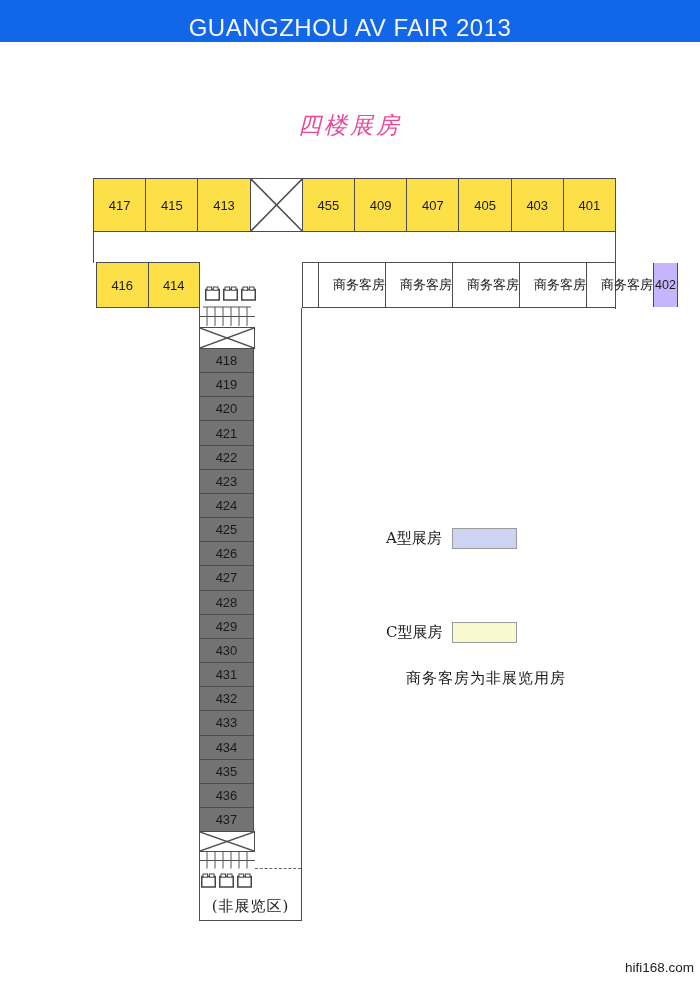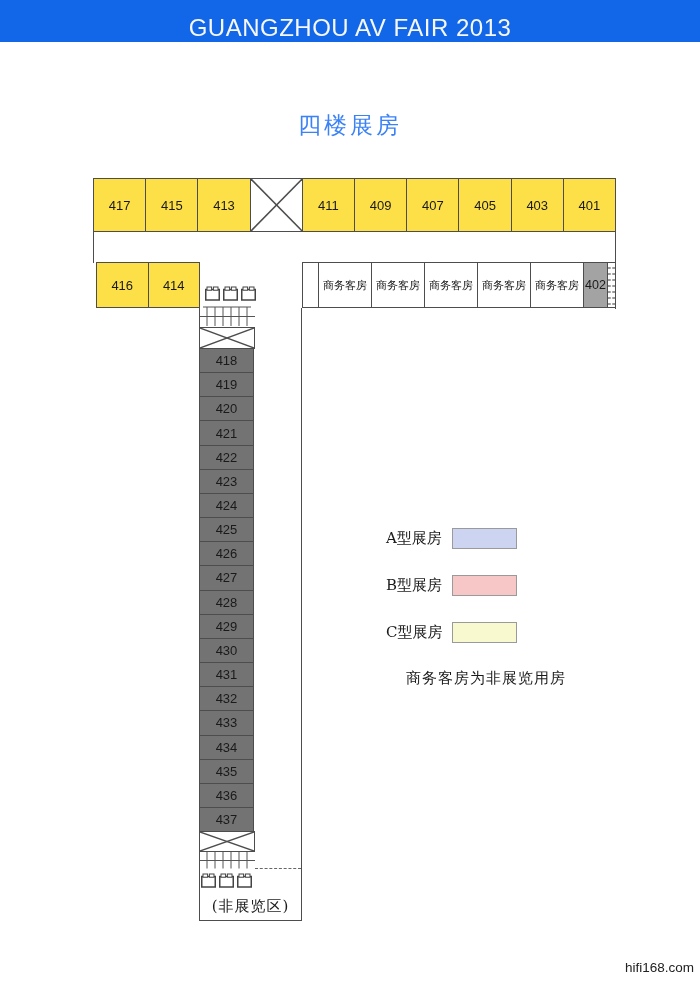--- a/index.html
+++ b/index.html
@@ -17,28 +17,28 @@
               letter-spacing:3px;color:#2f6fd2;}
 
   
   .wall{position:absolute;background:#4d4d4d;}
   .cellrow{position:absolute;display:flex;border:1px solid #4d4d4d;box-sizing:border-box;background:#fff;}
   .cell{flex:1;display:flex;align-items:center;justify-content:center;
         font-size:13px;color:#1a1a1a;border-right:1px solid #4d4d4d;}
   .cell:last-child{border-right:none;}
   .room-a{background:#737373;}
   .room-b{background:#fde047;}
-  .room-c{background:#a3a3a3;}
+  .room-c{background:#c4b5fd;}
 
   .top-row{left:93px;top:178px;width:523px;height:54px;}
   .row2{left:96px;top:262px;width:104px;height:46px;}
 
   .biz-row{left:302px;top:262px;width:314px;height:46px;}
   .biz-spacer{flex:0 0 15px;}
-  .biz-room{flex:0 0 52px;font-family:Liberation Mono, monospace;font-size:11px;}
+  .biz-room{flex:0 0 52px;font-family:Liberation Mono, monospace;font-size:13px;margin-left:14px;}
   .room-402{flex:0 0 23px;font-size:12.5px;}
   .biz-stairs{flex:1;border-right:none;padding:0;}
 
   .crossbox{position:relative;background:#fff;padding:0;}
   .crossbox svg{position:absolute;left:0;top:0;width:100%;height:100%;}
   .xbox{position:absolute;border:1px solid #4d4d4d;box-sizing:border-box;background:#fff;}
 
   .col-rooms{position:absolute;left:199px;top:348px;width:55px;height:484px;
              display:flex;flex-direction:column;border:1px solid #4d4d4d;box-sizing:border-box;}
   .col-rooms .cell{border-right:none;border-bottom:1px solid #4d4d4d;}
@@ -67,33 +67,33 @@
 </style>
 </head>
 <body>
 
 <div class="canvas">
 
   <header class="banner" style="background-color: rgb(18, 102, 232);">
     <span>GUANGZHOU AV FAIR 2013</span>
   </header>
 
-  <h1 class="page-title" style="color: #3b82f6;">四楼展房</h1>
+  <h1 class="page-title" style="color: #ec4899; font-style: italic;">四楼展房</h1>
 
   <div class="cellrow top-row">
     <div class="cell room-b">417</div>
     <div class="cell room-b">415</div>
     <div class="cell room-b">413</div>
     <div class="cell crossbox">
       <svg viewBox="0 0 100 100" preserveAspectRatio="none">
         <line x1="0" y1="0" x2="100" y2="100" stroke="#4d4d4d" stroke-width="1.6" vector-effect="non-scaling-stroke"></line>
         <line x1="100" y1="0" x2="0" y2="100" stroke="#4d4d4d" stroke-width="1.6" vector-effect="non-scaling-stroke"></line>
       </svg>
     </div>
-    <div class="cell room-b">411</div>
+    <div class="cell room-b">455</div>
     <div class="cell room-b">409</div>
     <div class="cell room-b">407</div>
     <div class="cell room-b">405</div>
     <div class="cell room-b">403</div>
     <div class="cell room-b">401</div>
   </div>
 
   <div class="wall" style="left:93px;top:231px;width:1px;height:32px;"></div>
   <div class="wall" style="left:615px;top:231px;width:1px;height:78px;"></div>
 
@@ -263,24 +263,20 @@
         </svg>
     </div>
   </div>
 
   <div class="non-exhibit">(非展览区)</div>
 
   <div class="legend-row" style="top:527px;">
     <span class="legend-label">A型展房</span>
     <span class="legend-swatch" style="background-color: rgb(204, 212, 242);"></span>
   </div>
-  <div class="legend-row" style="top:574px;">
-    <span class="legend-label">B型展房</span>
-    <span class="legend-swatch" style="background-color: rgb(247, 198, 198);"></span>
-  </div>
   <div class="legend-row" style="top:621px;">
     <span class="legend-label">C型展房</span>
     <span class="legend-swatch" style="background-color: rgb(249, 249, 207);"></span>
   </div>
   <div class="legend-note">商务客房为非展览用房</div>
 
   <div class="footer">hifi168.com</div>
 
 </div>
 

